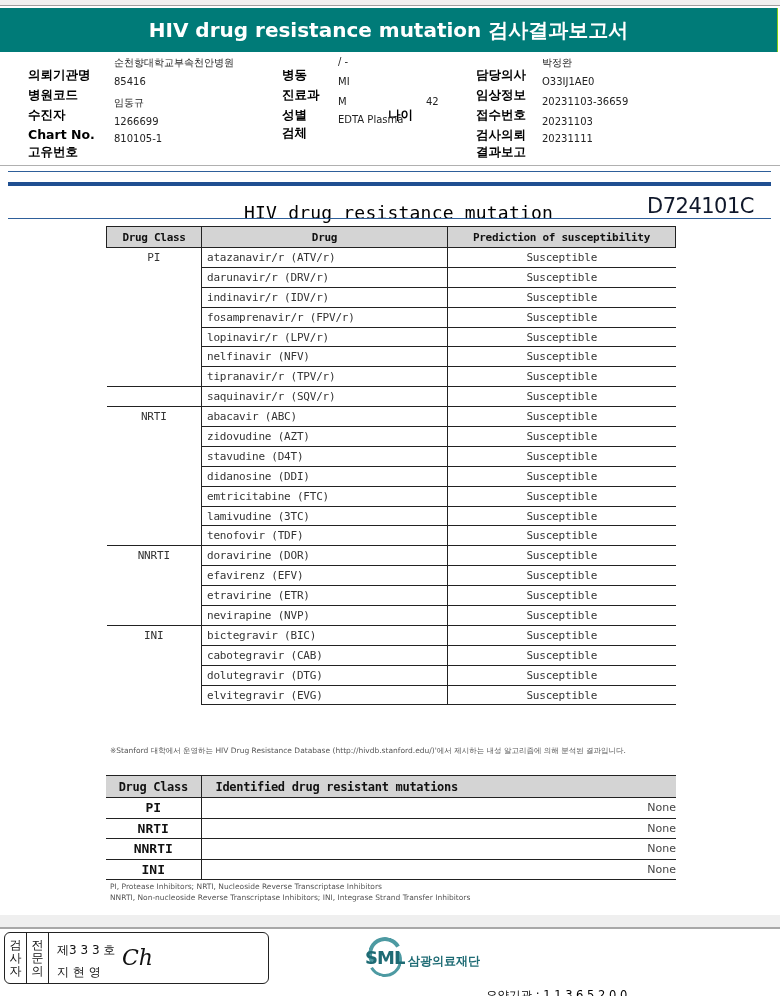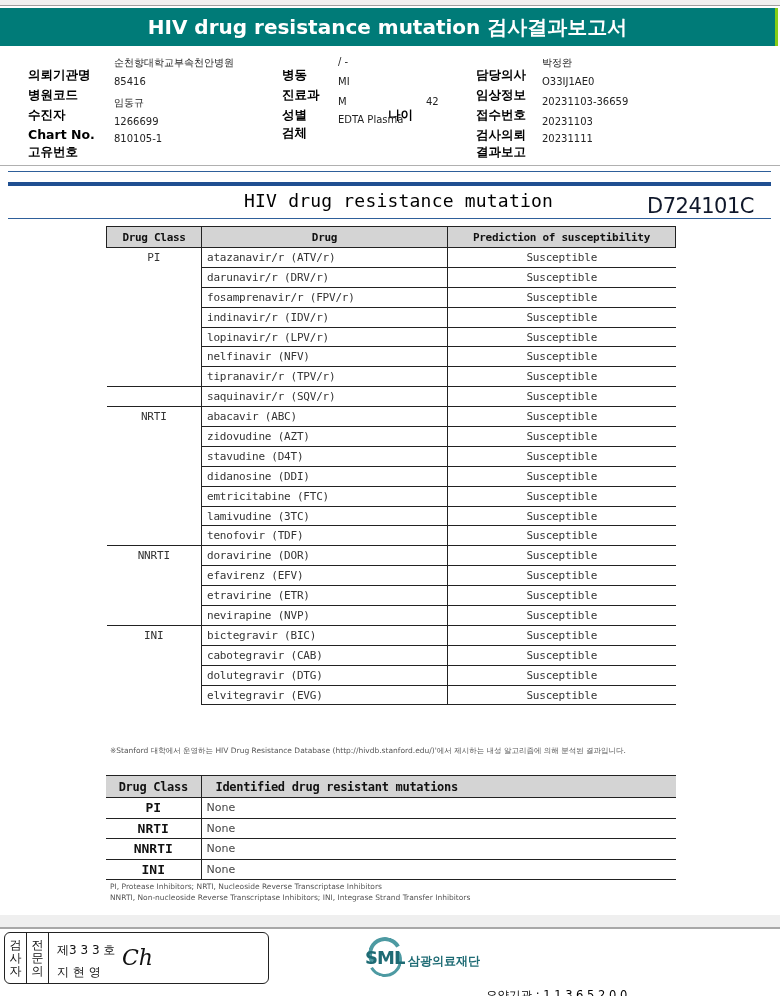--- a/index.html
+++ b/index.html
@@ -1,30 +1,30 @@
 <!DOCTYPE html>
 <html><head>
 <meta charset="utf-8">
 <style>
   * { box-sizing: border-box; margin: 0; padding: 0; }
   html, body { width: 780px; height: 996px; background: #ffffff; overflow: hidden; }
   body { font-family: "DejaVu Sans", "Liberation Sans", sans-serif; color: #111; position: relative; }
 
   .top-border { position: absolute; left: 0; top: 0; width: 780px; height: 6px; background: #f0f0f0; border-bottom: 1px solid #a0a0a0; }
-  .title-bar { position: absolute; left: 0; top: 8px; width: 778px; height: 38px; background: #007b78; color: #fff; display: flex; align-items: center; justify-content: center; font-size: 20px; font-weight: bold; border-right: 3px solid #84cc16; }
+  .title-bar { position: absolute; left: 0; top: 8px; width: 778px; height: 44px; background: #007b78; color: #fff; display: flex; align-items: center; justify-content: center; font-size: 20px; font-weight: bold; border-right: 1px solid #84cc16; }
 
   .info { position: absolute; top: 55px; left: 0; width: 780px; height: 100px; font-size: 12px; }
   .info .lbl { position: absolute; font-weight: bold; color: #000; font-size: 12.5px; margin-top: 11px; }
   .info .val { position: absolute; color: #222; font-size: 10px; }
 
   .sep-gray { position: absolute; left: 0; top: 165px; width: 780px; height: 1px; background: #b0b0b0; }
   .sep-blue-thin { position: absolute; left: 8px; top: 171px; width: 763px; height: 1px; background: #2e5f9a; }
   .sep-blue-thick { position: absolute; left: 8px; top: 182px; width: 763px; height: 4px; background: #1f4f91; }
 
-  .section-title { position: absolute; left: 244px; top: 190px; font-family: "DejaVu Sans Mono", "Liberation Mono", monospace; font-size: 18px; letter-spacing: 0.2px; color: #000; }
+  .section-title { position: absolute; left: 244px; top: 202px; font-family: "DejaVu Sans Mono", "Liberation Mono", monospace; font-size: 18px; letter-spacing: 0.2px; color: #000; }
   .section-code { position: absolute; right: 26px; top: 194px; font-size: 21px; font-weight: normal; color: #0f172a; letter-spacing: -0.5px; }
   .sep-under-title { position: absolute; left: 8px; top: 218px; width: 763px; height: 1px; background: #2e5f9a; }
 
   table { border-collapse: collapse; }
   .susc { position: absolute; left: 106px; top: 226px; width: 570px; font-size: 11px; }
   .susc th { background: #d4d4d4; font-weight: bold; font-size: 11px; height: 21px; border: 1px solid #222; border-top: 1px solid #222; font-family: "DejaVu Sans Mono", monospace; letter-spacing: -0.3px; }
   .susc td { height: 19.9px; border-bottom: 1px solid #222; font-family: "DejaVu Sans Mono", "Liberation Mono", monospace; font-size: 11px; color: #333; letter-spacing: -0.2px; }
   .susc td.cls { border-right: 1px solid #222; text-align: center; vertical-align: top; padding-top: 3px; width: 95px; }
   .susc td.drug { border-right: 1px solid #222; padding-left: 5px; width: 246px; }
   .susc td.pred { text-align: center; }
@@ -32,21 +32,21 @@
   .susc td.cls.inner { border-bottom: none; }
 
   .note1 { position: absolute; left: 110px; top: 745px; width: 570px; font-size: 7.5px; color: #555; line-height: 11px; }
 
   .mut { position: absolute; left: 106px; top: 775px; width: 570px; }
   .mut th { background: #d4d4d4; font-weight: bold; font-size: 12px; height: 22px; border-top: 1px solid #222; border-bottom: 1px solid #222; font-family: "DejaVu Sans Mono", monospace; letter-spacing: -0.3px; }
   .mut th.c1 { width: 95px; border-right: 1px solid #222; text-align: center; }
   .mut th.c2 { text-align: left; padding-left: 14px; }
   .mut td { height: 20.5px; border-bottom: 1px solid #222; font-size: 11px; }
   .mut td.c1 { border-right: 1px solid #222; text-align: center; font-weight: bold; font-size: 13px; font-family: "DejaVu Sans Mono", monospace; }
-  .mut td.c2 { padding-left: 5px; color: #444; }
+  .mut td.c2 { padding-left: 5px; color: #444; text-align: right; }
 
   .note2 { position: absolute; left: 110px; top: 881px; font-size: 7.5px; color: #555; line-height: 11px; }
 
   .bottom-band { position: absolute; left: 0; top: 915px; width: 780px; height: 14px; background: #efefef; border-bottom: 2px solid #a8a8a8; }
 
   .sign-box { position: absolute; left: 4px; top: 932px; width: 265px; height: 52px; border: 1px solid #222; border-radius: 6px; display: flex; font-size: 12px; }
   .sign-box .vlabel { width: 22px; border-right: 1px solid #222; display: flex; flex-direction: column; align-items: center; justify-content: center; line-height: 13px; font-size: 12px; }
   .sign-box .cell { width: 110px; border-right: 1px solid #222; position: relative; padding: 6px 0 0 8px; line-height: 22px; }
   .sign-box .cell:last-child { border-right: none; }
   .sign-box .sig { position: absolute; right: 6px; top: 14px; font-family: "DejaVu Serif", serif; font-style: italic; font-size: 22px; }
@@ -122,26 +122,26 @@
         <td class="drug">atazanavir/r (ATV/r)</td>
         <td class="pred">Susceptible</td>
       </tr>
       <tr>
         <td class="cls inner"></td>
         <td class="drug">darunavir/r (DRV/r)</td>
         <td class="pred">Susceptible</td>
       </tr>
       <tr>
         <td class="cls inner"></td>
+        <td class="drug">indinavir/r (IDV/r)</td>
+        <td class="pred">Susceptible</td>
+      </tr>
+      <tr>
+        <td class="cls inner"></td>
         <td class="drug">fosamprenavir/r (FPV/r)</td>
-        <td class="pred">Susceptible</td>
-      </tr>
-      <tr>
-        <td class="cls inner"></td>
-        <td class="drug">indinavir/r (IDV/r)</td>
         <td class="pred">Susceptible</td>
       </tr>
       <tr>
         <td class="cls inner"></td>
         <td class="drug">lopinavir/r (LPV/r)</td>
         <td class="pred">Susceptible</td>
       </tr>
       <tr>
         <td class="cls inner"></td>
         <td class="drug">nelfinavir (NFV)</td>

